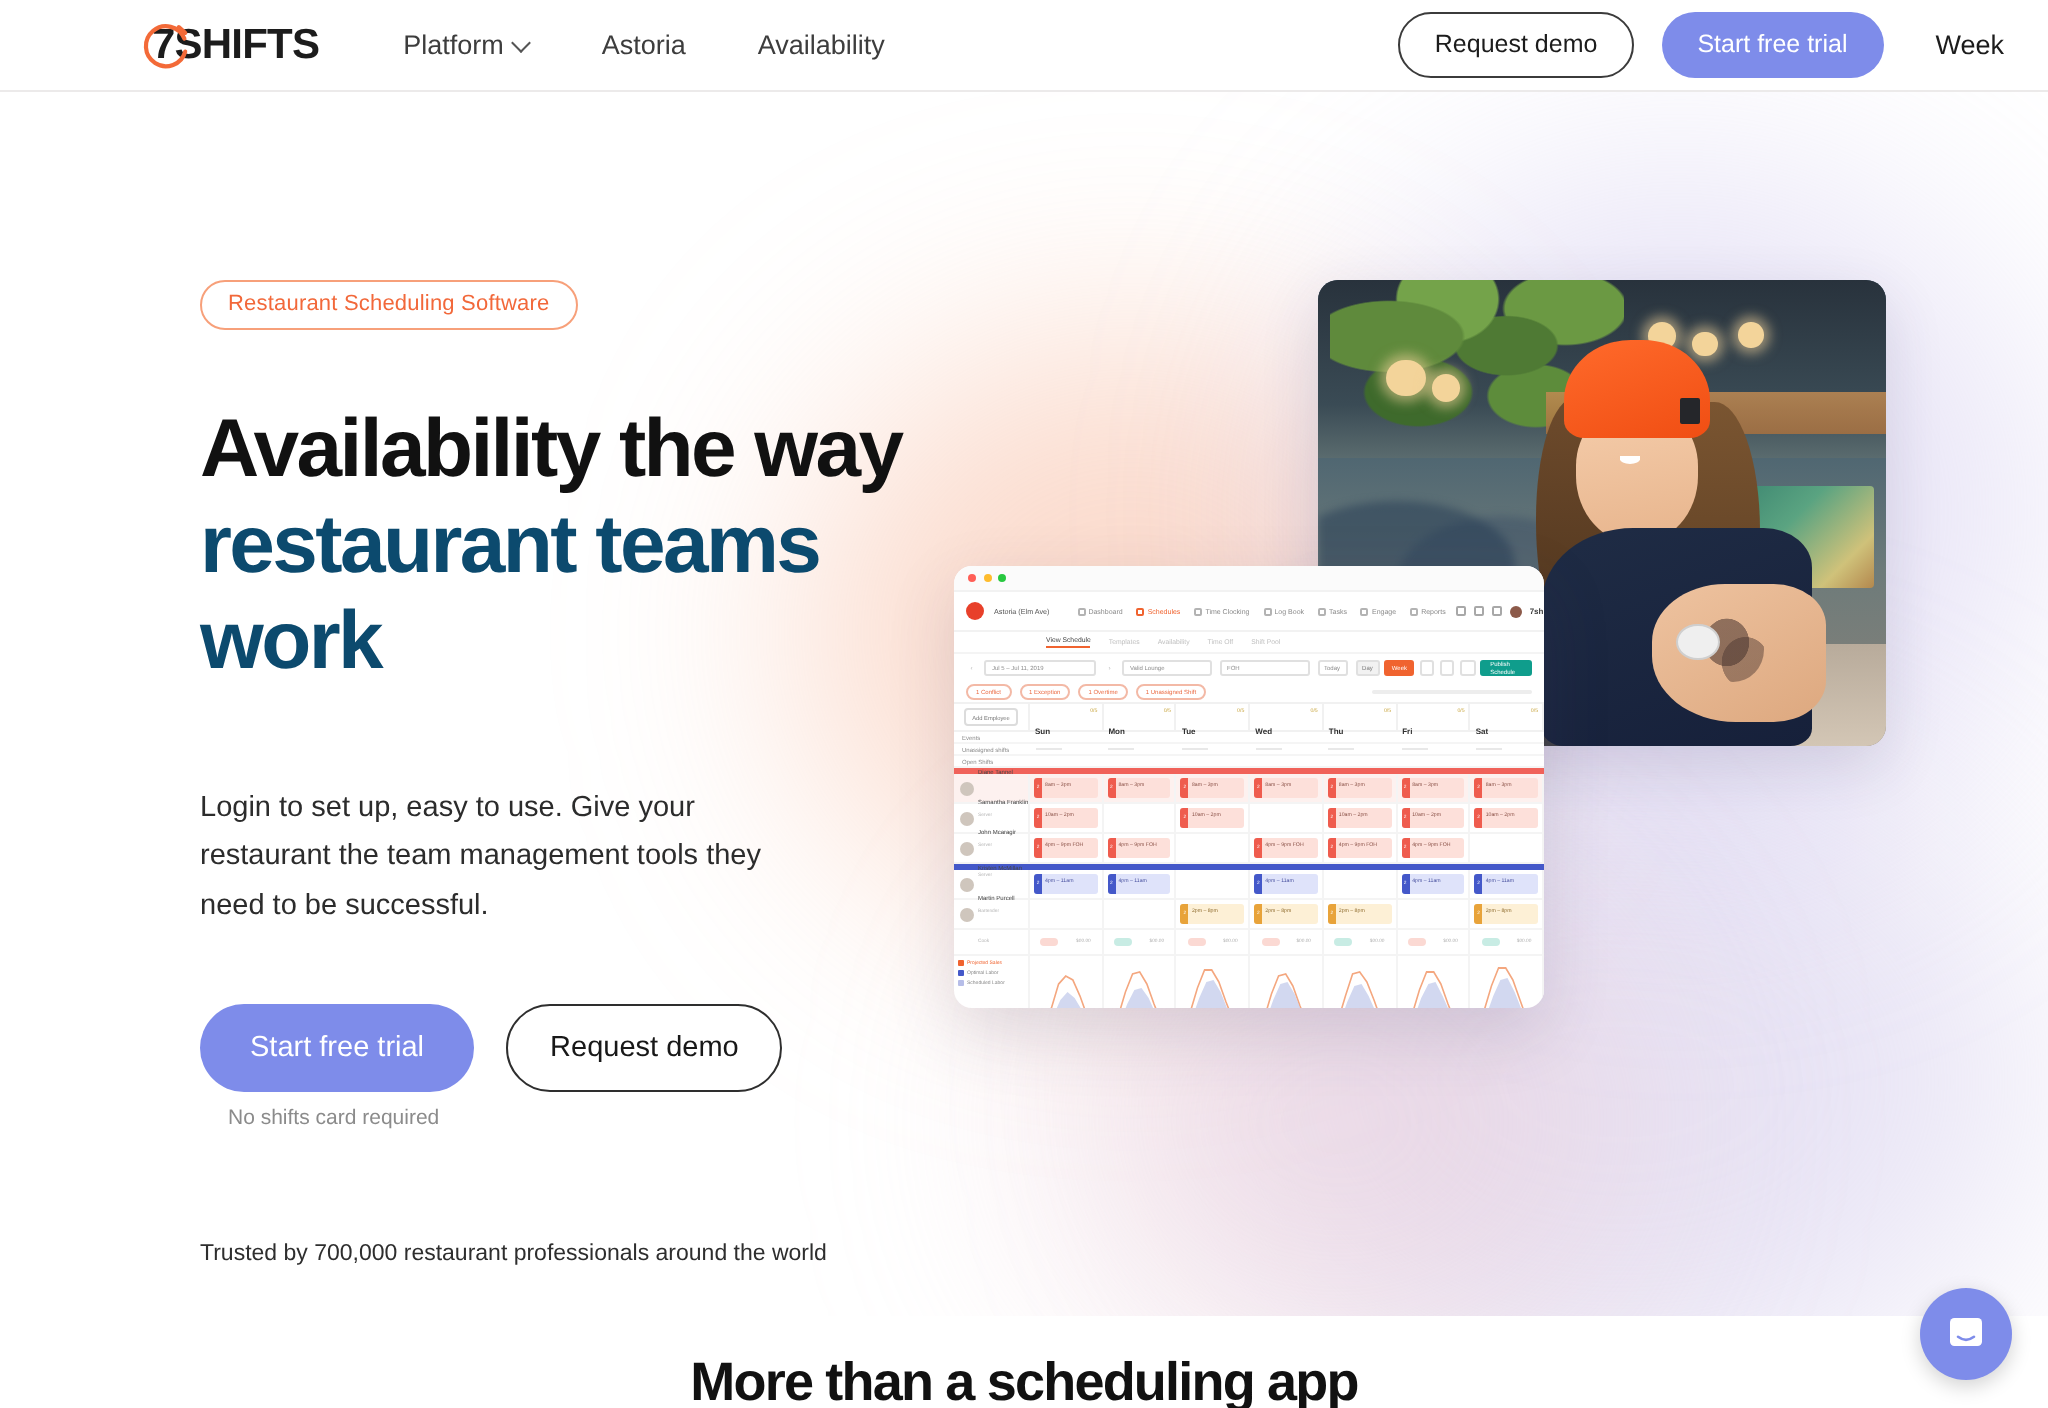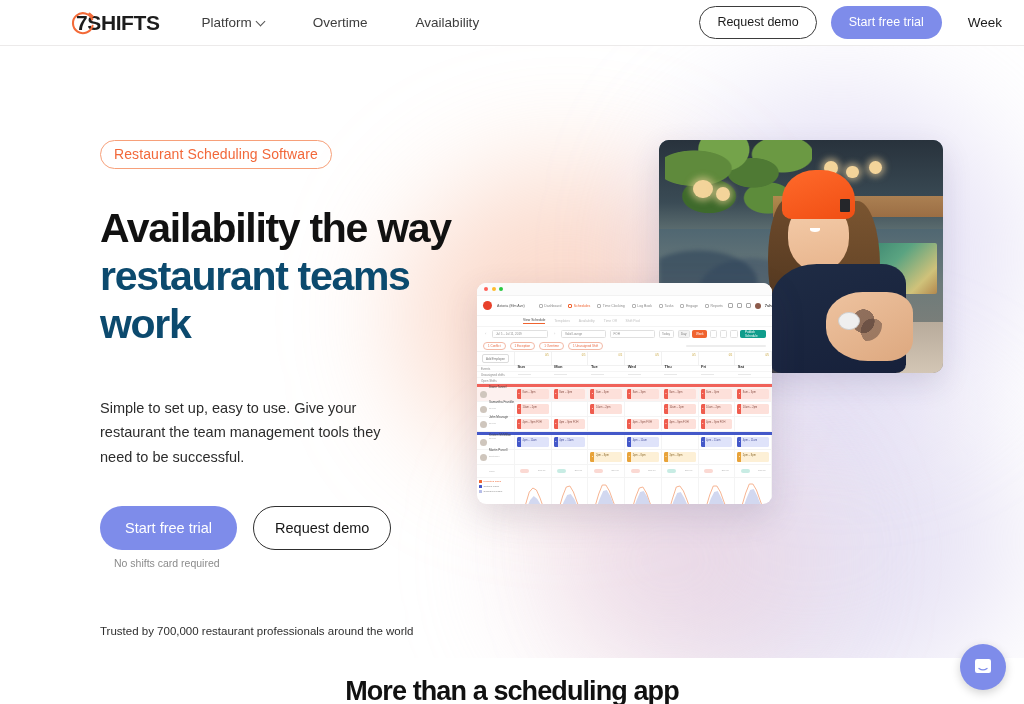--- a/index.html
+++ b/index.html
@@ -25,21 +25,21 @@
   .logo-wrap {
     display: flex; align-items: center;
     margin-left: 70px;
     gap: 0px;
   }
   .logo-mark { position: relative; width: 26px; height: 26px; flex: none; }
   .logo-text {
     font-size: 21px; font-weight: 700; letter-spacing: -0.4px;
     color: #1c1c1c; line-height: 1; margin-left: -20px;
   }
-  .nav-links { display: flex; align-items: center; margin-left: 26px; gap: 16px; }
+  .nav-links { display: flex; align-items: center; margin-left: 26px; gap: 4px; }
   .nav-link {
     display: flex; align-items: center; gap: 5px;
     font-size: 13.5px; color: #3d3d3d; padding: 6px 16px;
     cursor: pointer; white-space: nowrap;
   }
   .chev { display: inline-block; width: 8px; height: 8px; position: relative; top: -1px; }
   .chev::after {
     content: ""; position: absolute; left: 0; top: 0;
     width: 6px; height: 6px;
     border-right: 1.2px solid #555; border-bottom: 1.2px solid #555;
@@ -68,21 +68,21 @@
   .hero { position: relative; width: 1024px; height: 612px; overflow: hidden; background: #fff; }
   .blob { position: absolute; border-radius: 50%; filter: blur(58px); pointer-events: none; }
   .blob-peach { left: 400px; top: 120px; width: 330px; height: 300px; background: rgba(246,170,135,0.42); }
   .blob-lav    { left: 660px; top: 40px;  width: 360px; height: 340px; background: rgba(196,186,232,0.40); }
   .blob-lav2   { left: 600px; top: 330px; width: 420px; height: 330px; background: rgba(203,196,233,0.45); }
   .blob-pink   { left: 520px; top: 390px; width: 300px; height: 250px; background: rgba(235,200,210,0.40); }
 
   .hero-left { position: absolute; left: 100px; top: 94px; width: 400px; z-index: 5; }
   .badge {
     display: inline-block; border: 1px solid #f7a07a; border-radius: 20px;
-    padding: 5px 13px 6px; font-size: 14px; color: #f2683a; letter-spacing: 0.1px;
+    padding: 5px 13px 6px; font-size: 11px; color: #f2683a; letter-spacing: 0.1px;
   }
   .headline {
     margin-top: 36px; font-size: 41px; font-weight: 700;
     letter-spacing: -1.3px; line-height: 1.17; color: #111;
   }
   .headline .accent { color: #0c4a6e; display: block; }
   .subcopy {
     margin-top: 47px; font-size: 14.5px; line-height: 1.68;
     color: #2c2c2c; max-width: 290px;
   }
@@ -287,21 +287,21 @@
     </span>
     <span class="logo-text">7SHIFTS</span>
   </div>
 
   <nav class="nav-links">
     <div class="nav-link">
       <span>Platform</span>
       <span class="chev"></span>
     </div>
     <div class="nav-link">
-      <span>Overtime</span>
+      <span>Astoria</span>
     </div>
     <div class="nav-link">
       <span>Availability</span>
     </div>
   </nav>
 
   <div class="header-right">
     <button class="btn btn-outline-dark">Request demo</button>
     <button class="btn btn-primary">Start free trial</button>
     <span class="login-link">Week</span>
@@ -315,21 +315,21 @@
   <div class="blob blob-pink"></div>
 
   <div class="hero-left">
     <div class="badge">Restaurant Scheduling Software</div>
 
     <h1 class="headline">
       <span>Availability the way</span>
       <span class="accent">restaurant teams work</span>
     </h1>
 
-    <p class="subcopy">Simple to set up, easy to use. Give your restaurant the team management tools they need to be successful.</p>
+    <p class="subcopy">Login to set up, easy to use. Give your restaurant the team management tools they need to be successful.</p>
 
     <div class="cta-row">
       <button class="btn-hero-primary">Start free trial</button>
       <button class="btn-hero-outline">Request demo</button>
     </div>
     <div class="nocard">No shifts card required</div>
 
     <div class="trusted">Trusted by 700,000 restaurant professionals around the world</div>
 
     <div class="logos">

